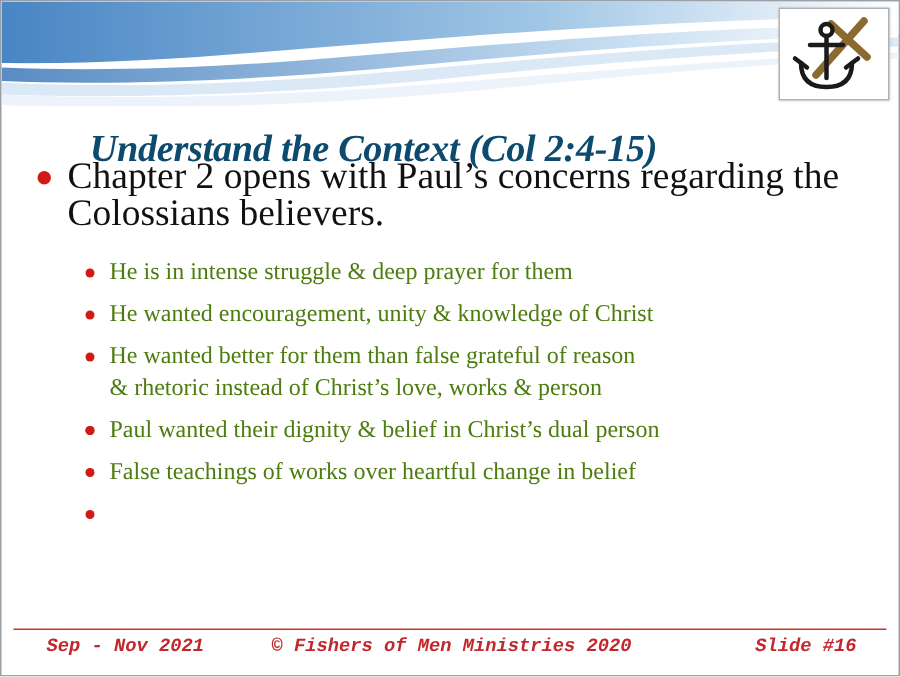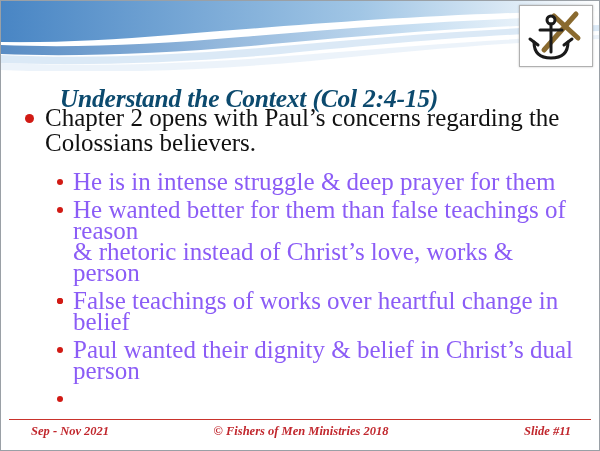--- a/index.html
+++ b/index.html
@@ -100,23 +100,23 @@
     background: #d11a14;
   }
 
   
   .l2-list {
     margin-top: 2px;
   }
   .l2 {
     position: relative;
     padding-left: 54px;
-    font-size: 25px;
+    font-size: 16px;
     line-height: 21px;
-    color: #8b5cf6;
+    color: #4d7c0f;
     margin-bottom: 7px;
   }
   .l2 > .dot {
     position: absolute;
     left: 38px;
     top: 8px;
     width: 6px;
     height: 6px;
     border-radius: 50%;
     background: #d11a14;
@@ -134,21 +134,21 @@
     bottom: 30px;
     height: 1px;
     background: #c9332c;
   }
   .footer {
     position: absolute;
     left: 0;
     bottom: 6px;
     width: 600px;
     height: 22px;
-    font-family: Liberation Serif, serif;
+    font-family: Liberation Mono, monospace;
     font-weight: bold;
     font-style: italic;
     font-size: 12.5px;
     color: #c1272d;
   }
   .footer .fl {
     position: absolute;
     left: 30px;
     top: 2px;
   }
@@ -222,40 +222,44 @@
       </li>
     </ul>
 
     <ul class="l2-list">
       <li class="l2">
         <span class="dot"></span>
         <span>He is in intense struggle &amp; deep prayer for them</span>
       </li>
       <li class="l2">
         <span class="dot"></span>
-        <span>He wanted better for them than false teachings of reason</span>
+        <span>He wanted encouragement, unity &amp; knowledge of Christ</span>
+      </li>
+      <li class="l2">
+        <span class="dot"></span>
+        <span>He wanted better for them than false grateful of reason</span>
         <span class="cont">&amp; rhetoric instead of Christ’s love, works &amp; person</span>
       </li>
       <li class="l2">
         <span class="dot"></span>
       </li>
       <li class="l2">
         <span class="dot"></span>
+        <span>Paul wanted their dignity &amp; belief in Christ’s dual person</span>
+      </li>
+      <li class="l2">
+        <span class="dot"></span>
         <span>False teachings of works over heartful change in belief</span>
-      </li>
-      <li class="l2">
-        <span class="dot"></span>
-        <span>Paul wanted their dignity &amp; belief in Christ’s dual person</span>
       </li>
       <li class="l2">
         <span class="dot"></span>
       </li>
     </ul>
   </div>
 
   <div class="footer-line"></div>
   <div class="footer">
     <span class="fl">Sep - Nov 2021</span>
-    <span class="fc">© Fishers of Men Ministries 2018</span>
-    <span class="fr">Slide #11</span>
+    <span class="fc">© Fishers of Men Ministries 2020</span>
+    <span class="fr">Slide #16</span>
   </div>
 
 </div>
 
 </body></html>

